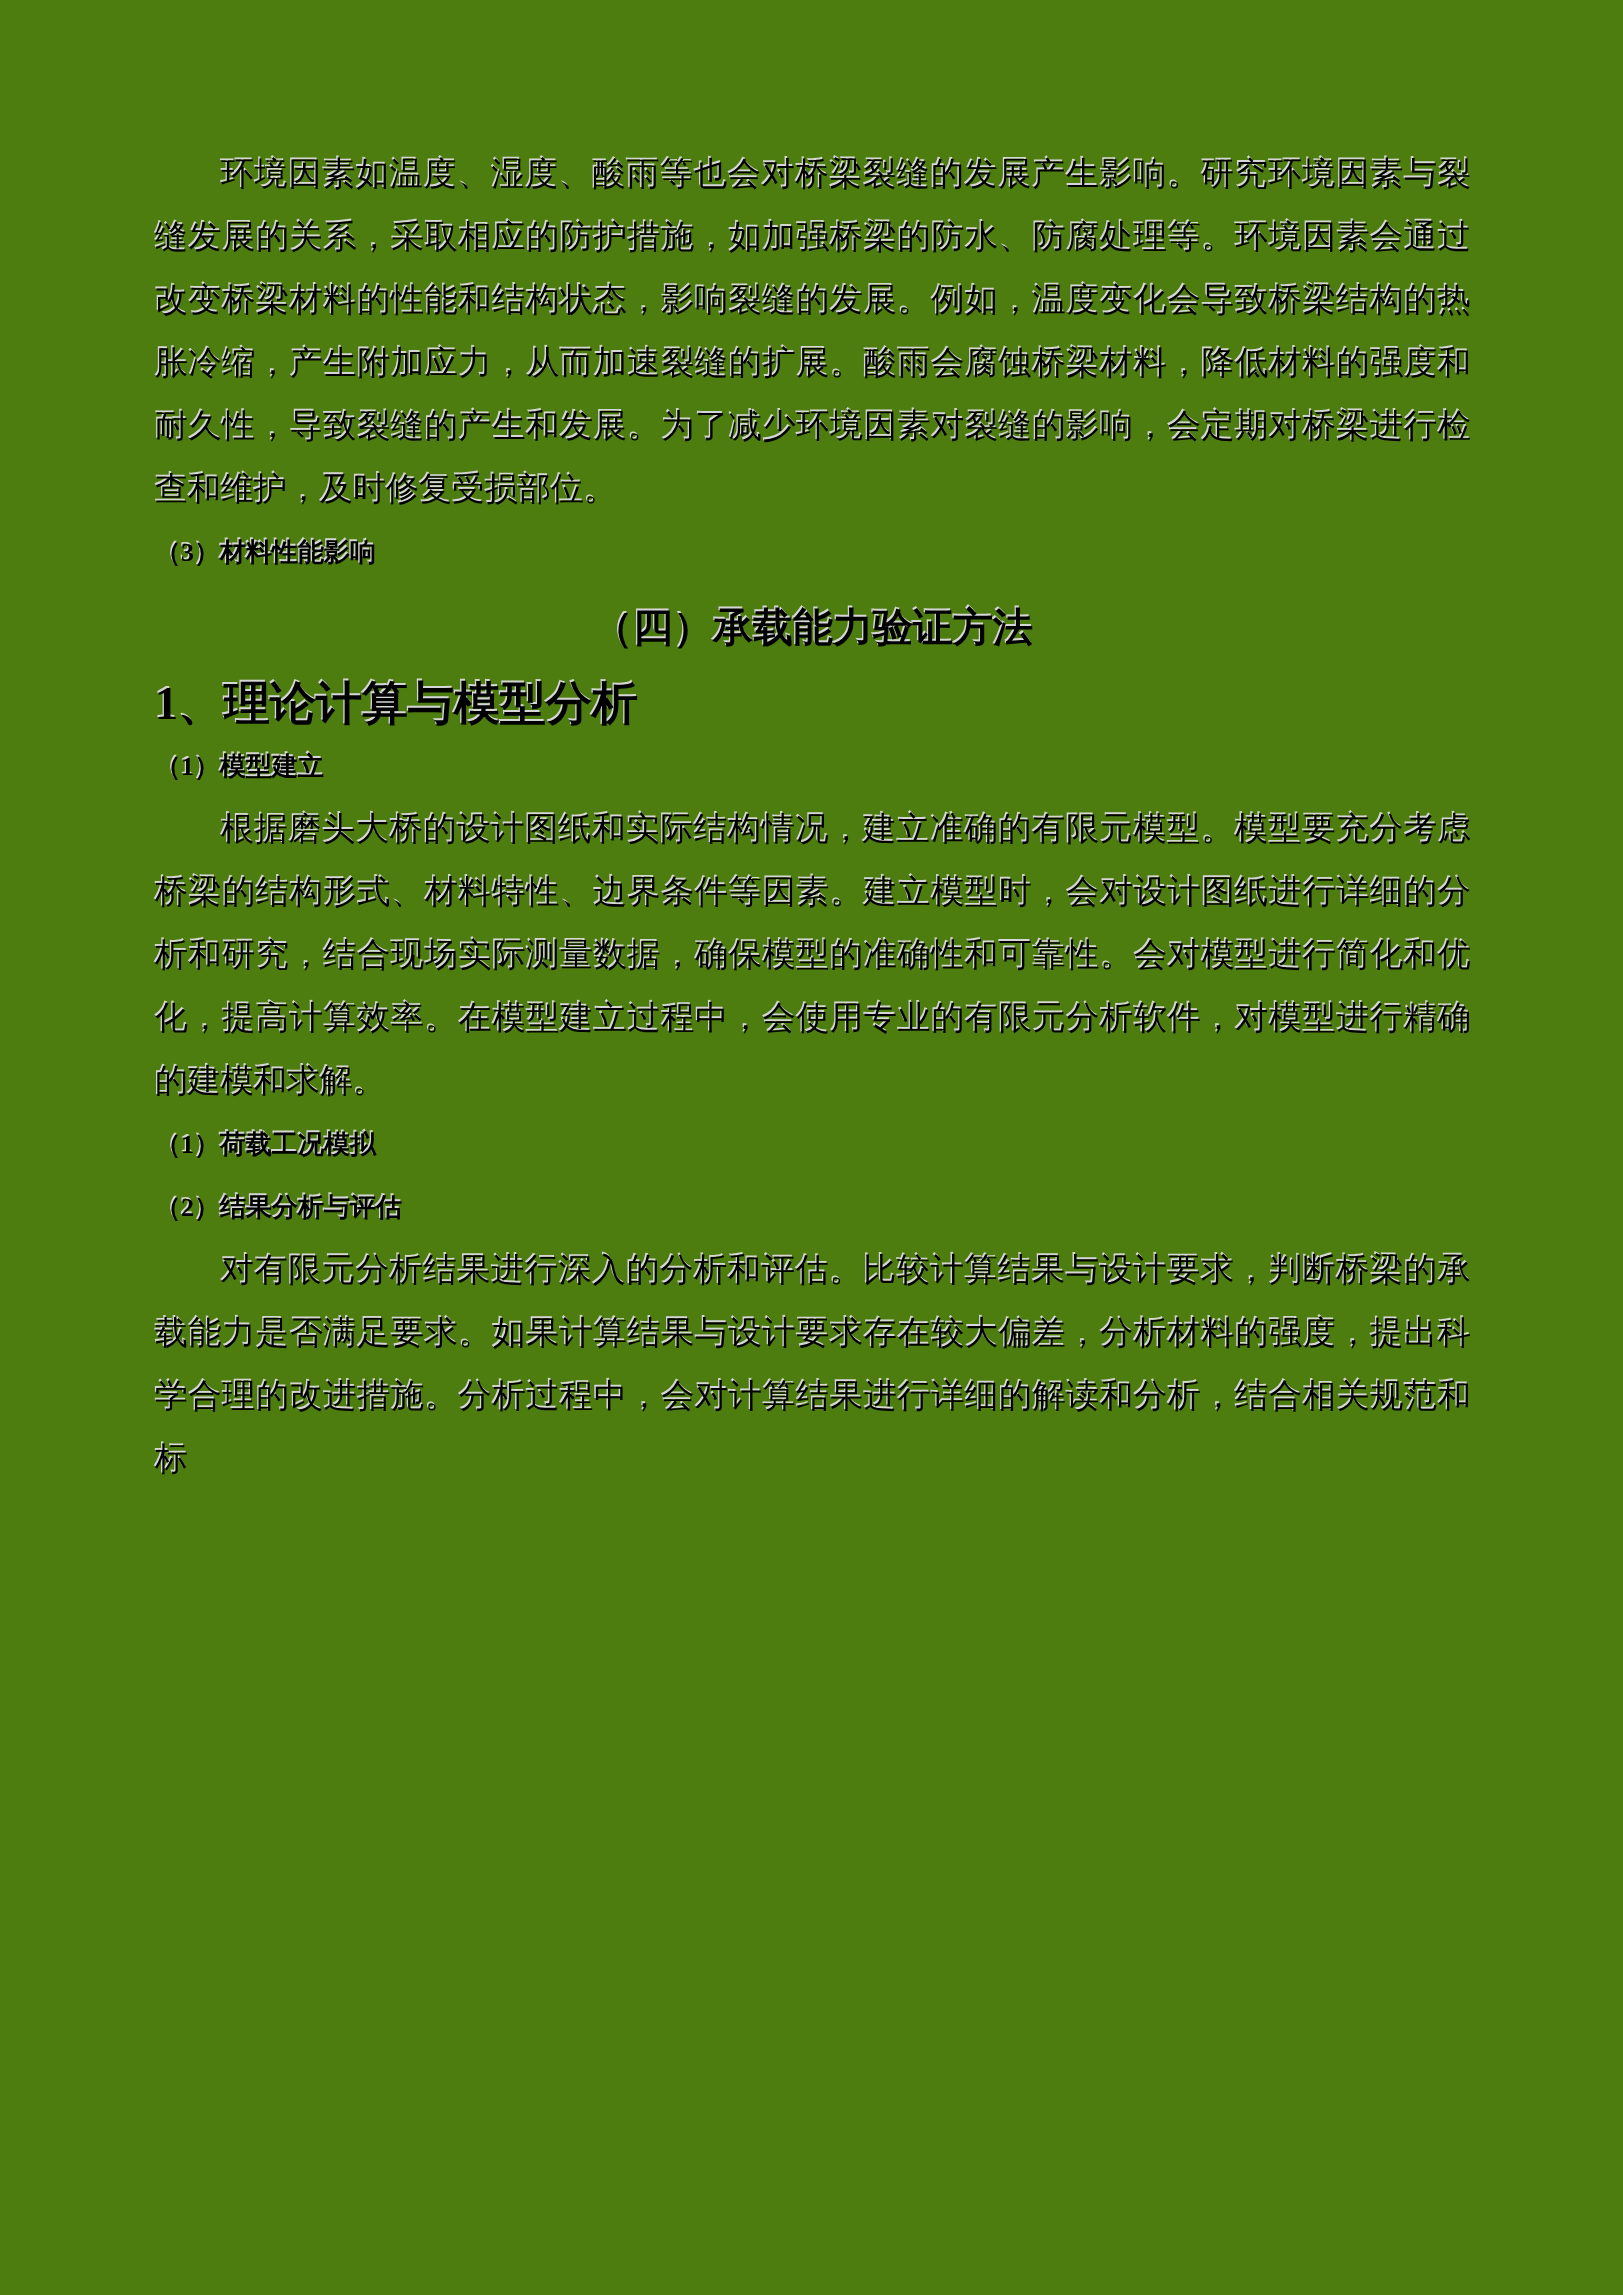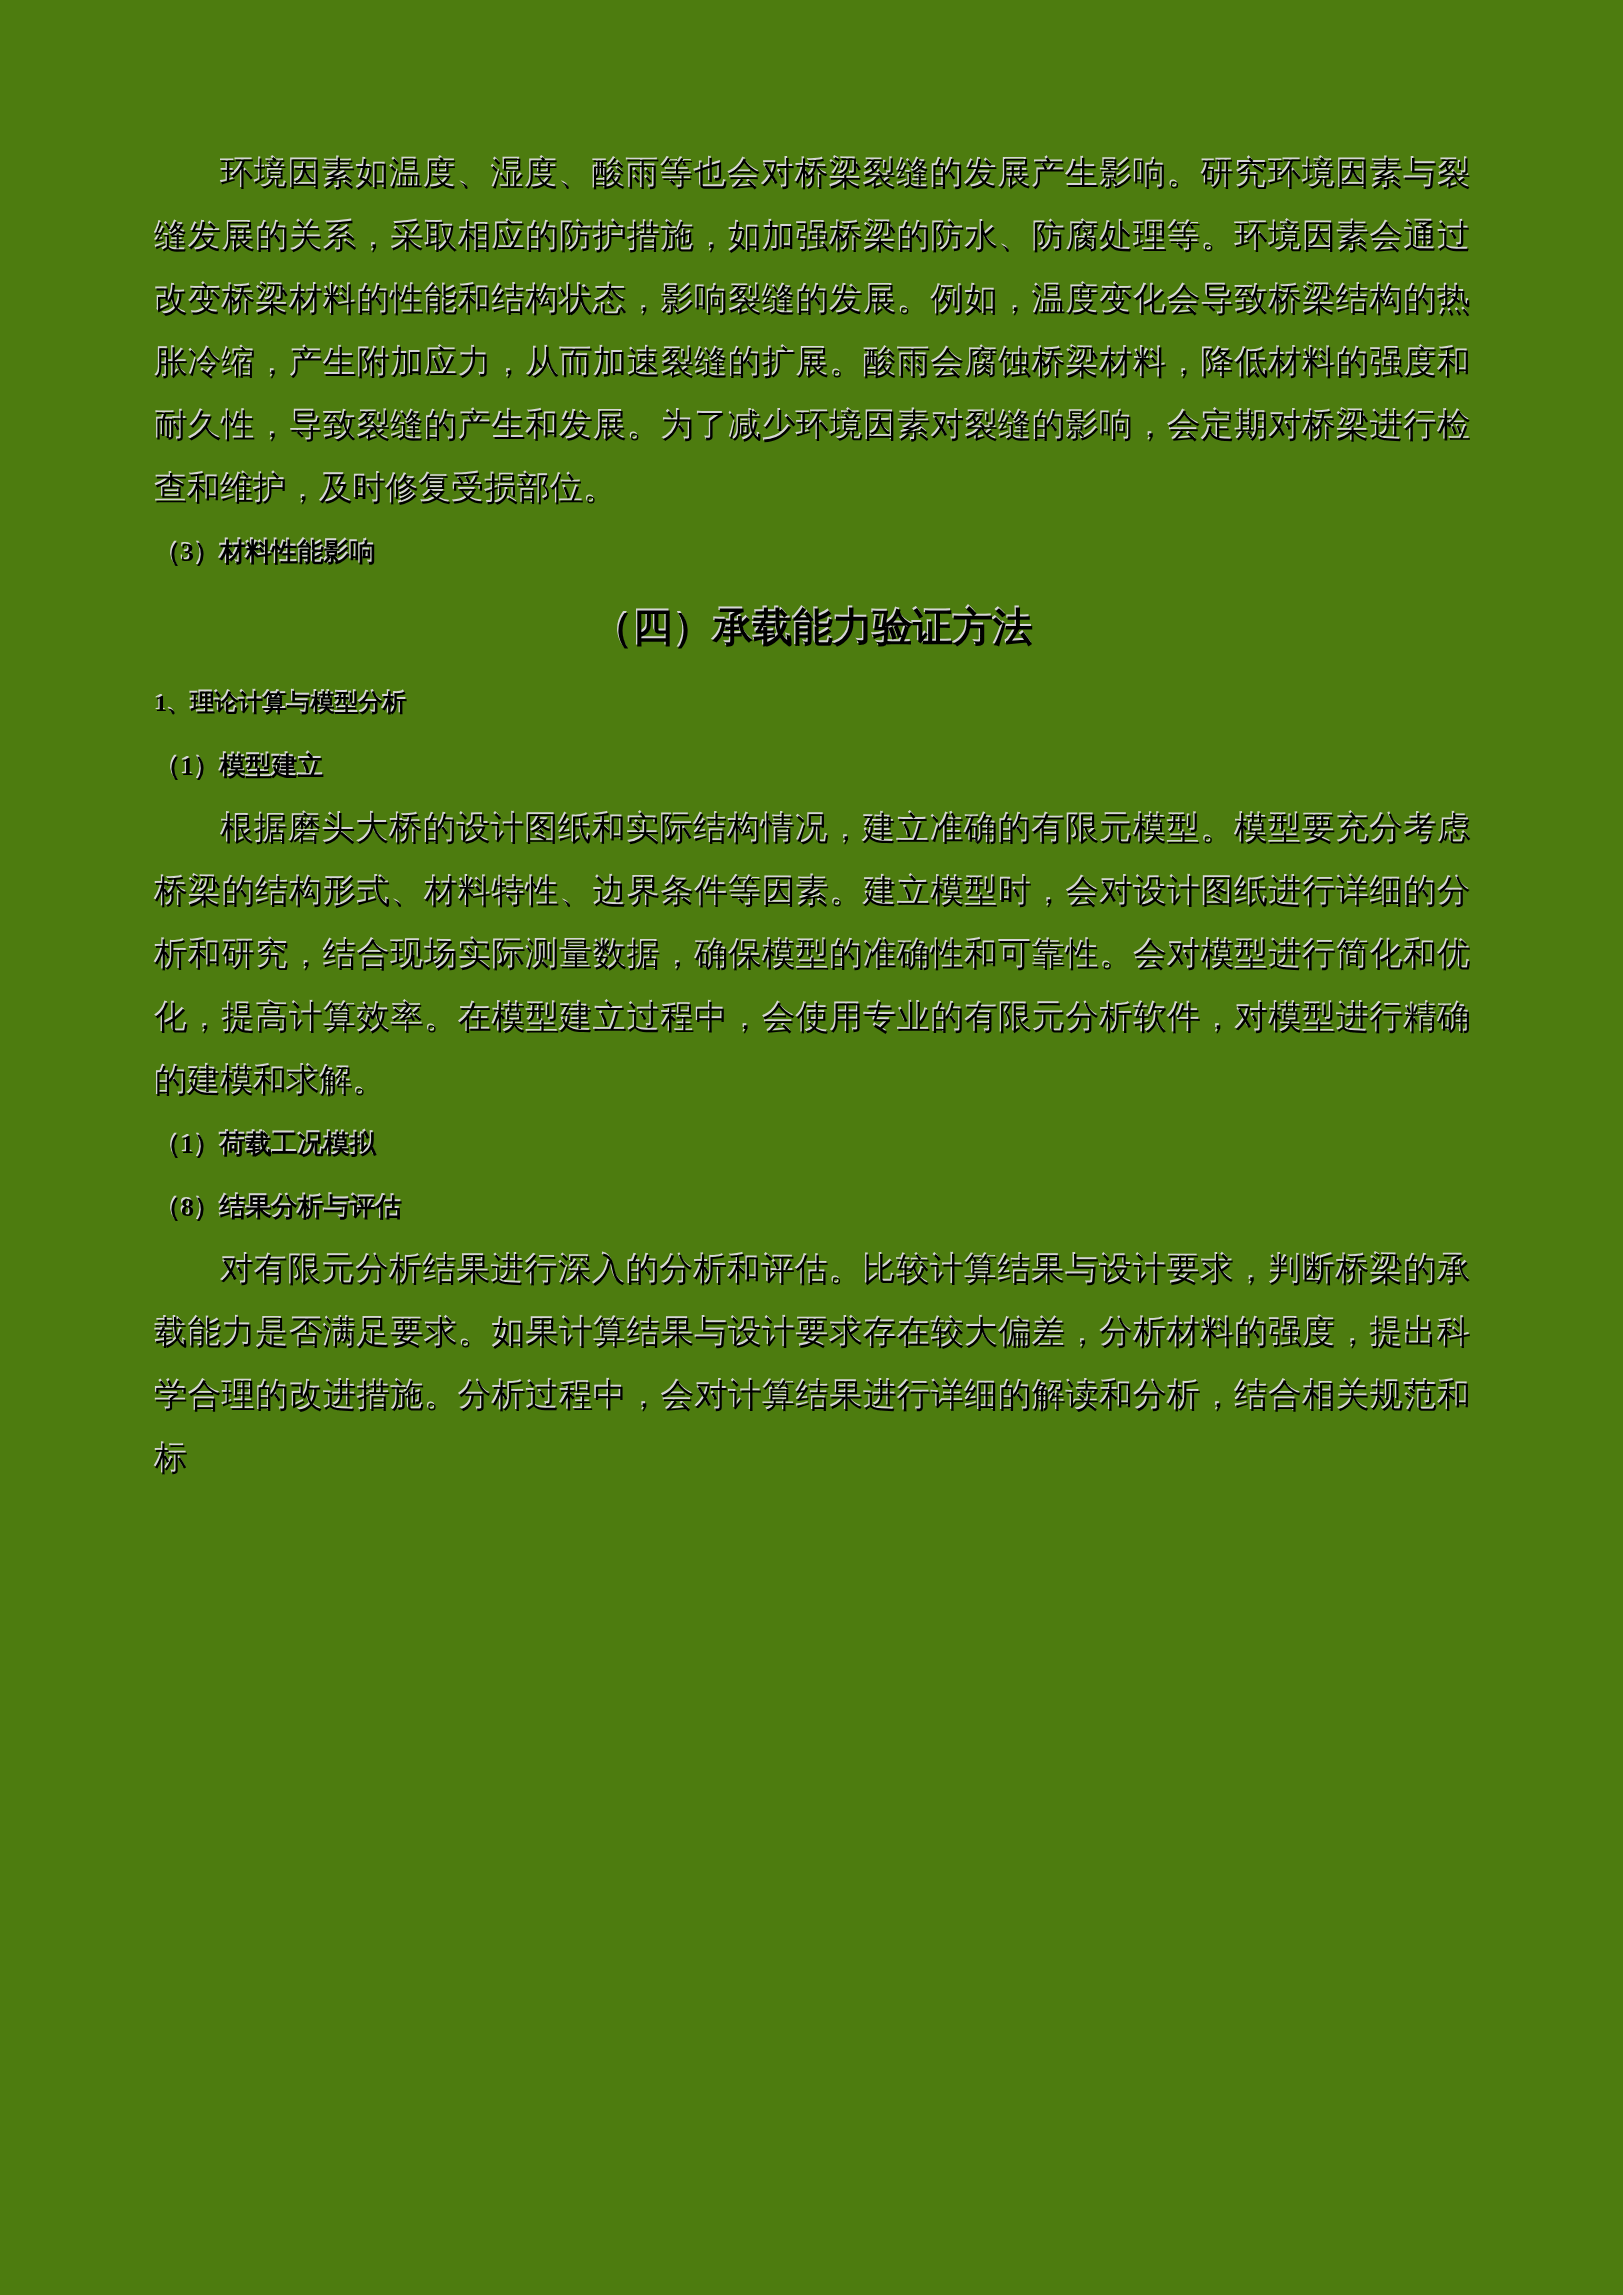--- a/index.html
+++ b/index.html
@@ -26,21 +26,21 @@
     text-indent: 2em;
     word-break: break-all;
   }
   .h-sub {
     font-size: 26px;
     line-height: 63px;
     font-weight: bold;
     text-align: left;
   }
   .h-num {
-    font-size: 24px;
+    font-size: 46px;
     line-height: 63px;
     font-weight: bold;
     text-align: left;
   }
   .h-section {
     font-size: 40px;
     line-height: 88px;
     font-weight: bold;
     text-align: center;
   }
@@ -59,18 +59,18 @@
 
     <h2 class="h-num">1、理论计算与模型分析</h2>
 
     <h3 class="h-sub">（1）模型建立</h3>
 
     <p class="body-par">根据磨头大桥的设计图纸和实际结构情况，建立准确的有限元模型。模型要充分考虑桥梁的结构形式、材料特性、边界条件等因素。建立模型时，会对设计图纸进行详细的分析和研究，结合现场实际测量数据，确保模型的准确性和可靠性。会对模型进行简化和优化，提高计算效率。在模型建立过程中，会使用专业的有限元分析软件，对模型进行精确的建模和求解。</p>
 
     <h3 class="h-sub">（1）荷载工况模拟</h3>
 
 
-    <h3 class="h-sub">（8）结果分析与评估</h3>
+    <h3 class="h-sub">（2）结果分析与评估</h3>
 
     <p class="body-par">对有限元分析结果进行深入的分析和评估。比较计算结果与设计要求，判断桥梁的承载能力是否满足要求。如果计算结果与设计要求存在较大偏差，分析材料的强度，提出科学合理的改进措施。分析过程中，会对计算结果进行详细的解读和分析，结合相关规范和标</p>
   </div>
 </div>
 
 
 </body></html>

